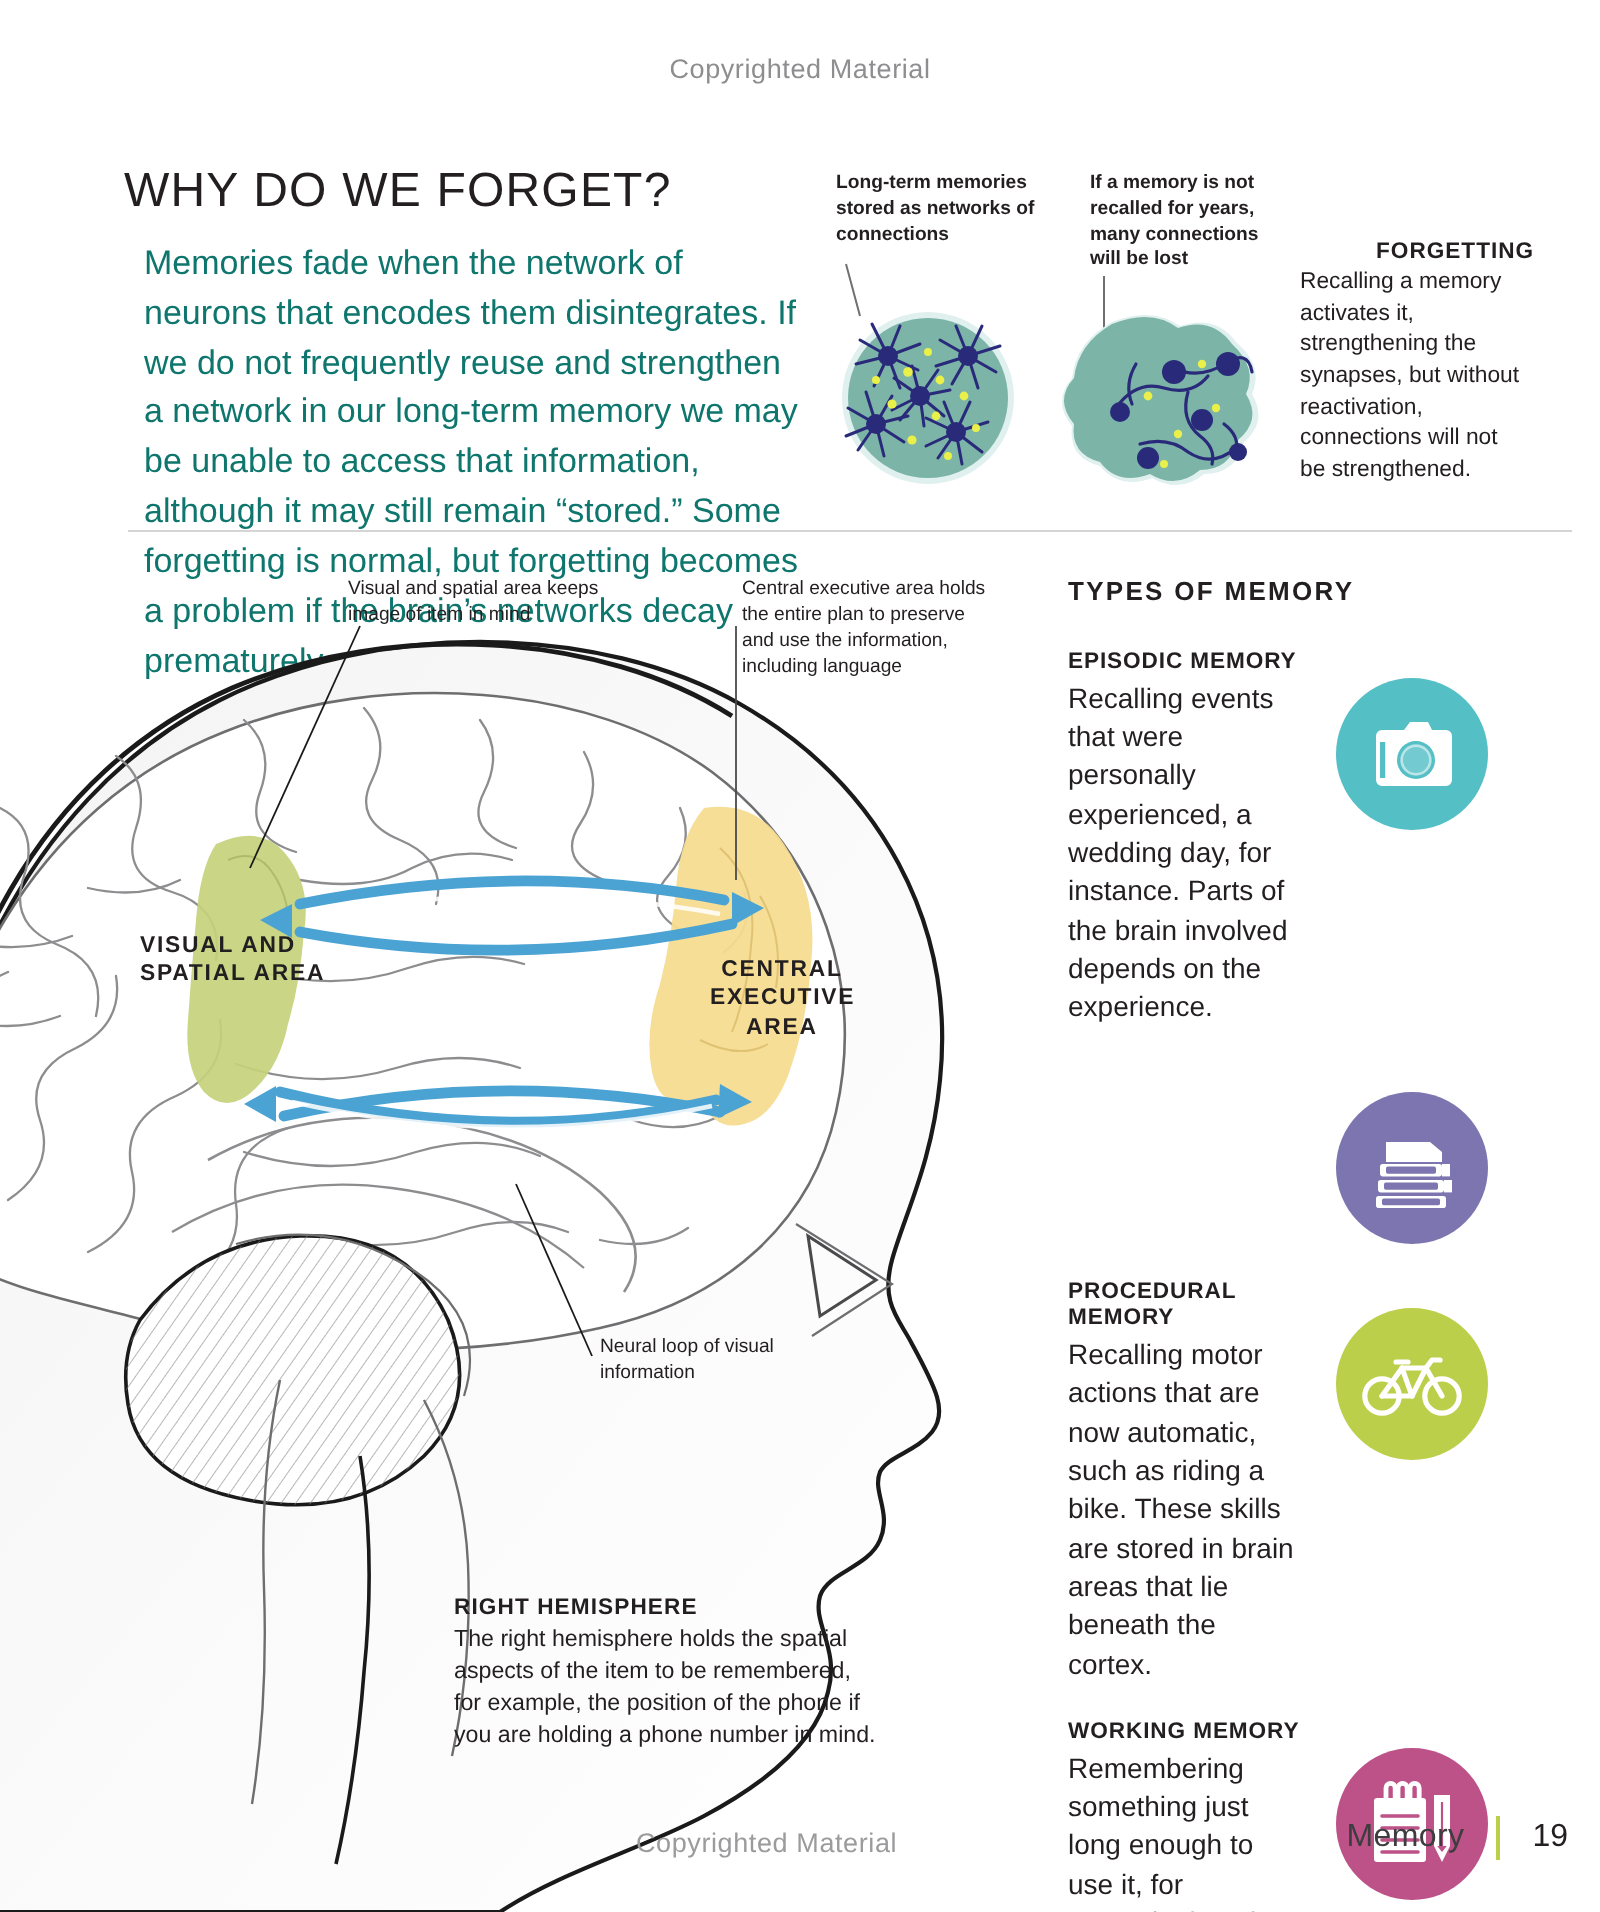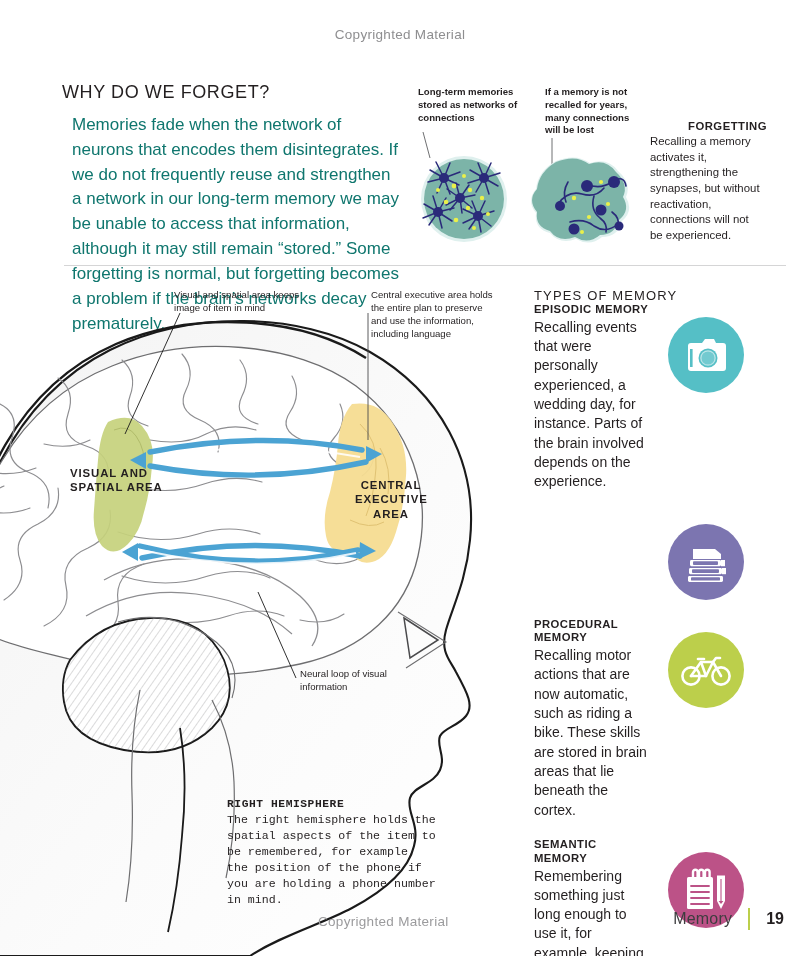--- a/index.html
+++ b/index.html
@@ -20,21 +20,21 @@
     font-size: 13.5px; color: #8e8e90; letter-spacing: .3px;
   }
   .copyright-bottom {
     position: absolute; top: 914px; left: 318px;
     font-size: 13.5px; color: #9b9b9d; letter-spacing: .3px;
   }
 
   
   .article { position: absolute; left: 62px; top: 82px; width: 340px; }
   .article h1 {
-    font-size: 18px; font-weight: 400; letter-spacing: .6px;
+    font-size: 24px; font-weight: 400; letter-spacing: .6px;
     color: #231f20; margin-bottom: 10px;
   }
   .article p {
     font-size: 17px; line-height: 1.46; color: #0f766e; margin-left: 10px;
   }
 
   
   .neuron-block { position: absolute; left: 408px; top: 86px; width: 235px; height: 160px; font-weight: bold; }
   .neuron-cap {
     position: absolute; font-size: 9.6px; line-height: 1.33; color: #231f20;
@@ -54,59 +54,59 @@
   .callout-central { left: 371px; top: 289px; width: 125px; }
   .callout-loop    { left: 300px; top: 668px; width: 110px; }
 
   .brain-label {
     position: absolute; font-size: 11.4px; font-weight: 700;
     letter-spacing: .9px; line-height: 1.26; color: #231f20;
   }
   .label-visual  { left: 70px; top: 466px; width: 130px; }
   .label-central { left: 355px; top: 478px; width: 72px; text-align: center; }
 
-  .hemisphere-block { position: absolute; left: 227px; top: 798px; width: 212px; font-family: Liberation Mono, monospace; }
+  .hemisphere-block { position: absolute; left: 227px; top: 798px; width: 212px; }
   .hemisphere-block h3 {
     font-size: 11.3px; font-weight: 700; letter-spacing: .55px; margin-bottom: 2px;
   }
   .hemisphere-block p { font-size: 11.6px; line-height: 1.38; }
 
   
   .forgetting { position: absolute; left: 650px; top: 120px; width: 110px; }
   .forgetting h3 {
     font-size: 11.3px; font-weight: 700; letter-spacing: .5px; margin-bottom: 2px; padding-left: 38px;
   }
   .forgetting p { font-size: 11.4px; line-height: 1.37; }
 
   
   .types { position: absolute; left: 534px; top: 288px; width: 252px; }
   .types-title {
-    font-size: 13px; font-weight: 400; letter-spacing: 1.15px;
-    color: #231f20;
+    font-size: 13px; font-weight: 700; letter-spacing: 1.15px;
+    margin-bottom: 22px; color: #231f20;
   }
   .mem-item { position: relative; display: flex; align-items: flex-start; }
   .mem-text { width: 118px; flex: 0 0 118px; }
   .mem-text h4 {
     font-size: 11.3px; font-weight: 700; letter-spacing: .45px;
     line-height: 1.22; margin-bottom: 1px;
   }
   .mem-text p { font-size: 14px; line-height: 1.38; }
   .mem-icon {
     flex: 0 0 auto; margin-left: 16px; width: 76px; height: 76px;
     border-radius: 50%; display: flex; align-items: center; justify-content: center;
   }
   .mem-icon svg { display: block; }
 
   
   .footer { position: absolute; right: 16px; top: 908px; display: flex; align-items: center; }
   .footer-section {
     font-size: 16px; color: #3d3d3f; font-weight: 400; letter-spacing: .2px;
   }
   .footer-rule { width: 2px; height: 22px; background: #bccf4b; margin: 0 16px; }
-  .footer-page { font-size: 16px; font-weight: 700; color: #231f20; }
+  .footer-page { font-size: 16px; font-weight: 400; color: #231f20; }
 
   
   .art { position: absolute; left: 0; top: 0; pointer-events: none; }
 </style>
 </head>
 <body>
 
 <div class="page">
 
   <div class="copyright-top">Copyrighted Material</div>
@@ -189,21 +189,21 @@
         <circle cx="206" cy="96" r="6"></circle>
           <circle cx="193" cy="124" r="5.5"></circle>
         <circle cx="166" cy="143" r="5.5"></circle>
           <circle cx="211" cy="140" r="4.5"></circle>
       </g>
     </svg>
   </div>
 
   <div class="forgetting">
     <h3>FORGETTING</h3>
-    <p>Recalling a memory activates it, strengthening the synapses, but without reactivation, connections will not be experienced.</p>
+    <p>Recalling a memory activates it, strengthening the synapses, but without reactivation, connections will not be strengthened.</p>
   </div>
 
   <div class="divider"></div>
 
   <svg class="art" width="800" height="956">
     <defs>
       <linearGradient id="skinGrad" x1="0" y1="0" x2="1" y2="1">
         <stop offset="0%" stop-color="#f3f3f3"></stop>
         <stop offset="60%" stop-color="#fbfbfb"></stop>
         <stop offset="100%" stop-color="#ffffff"></stop>
@@ -389,21 +389,21 @@
             <path d="M26 23 L11 23"></path>
             <path d="M18 6 L24 6"></path>
             <path d="M33 9 L36 5 L40 5"></path>
           </g>
         </svg>
       </div>
     </div>
 
     <div class="mem-item">
       <div class="mem-text">
-        <h4>SEMANTIC MEMORY</h4>
+        <h4>WORKING MEMORY</h4>
         <p>Remembering something just long enough to use it, for example, keeping a phone number in mind until you have dialed it (see left).</p>
       </div>
       <div class="mem-icon" style="background:#bc5287;margin-top:14px">
         <svg width="48" height="46" viewBox="0 0 48 46" aria-hidden="true">
 
           <rect x="5" y="10" width="26" height="32" rx="1.6" fill="#ffffff"></rect>
           <g fill="none" stroke="#bc5287" stroke-width="1.8" stroke-linecap="round">
             <path d="M9 19 h18"></path>
               <path d="M9 25 h18"></path>
               <path d="M9 31 h18"></path>

